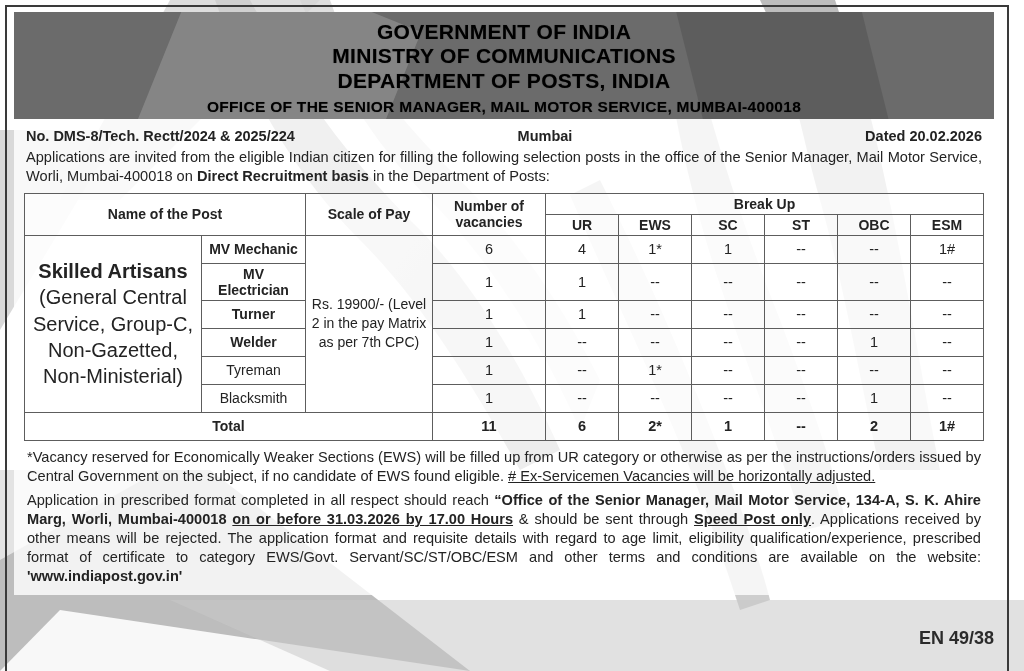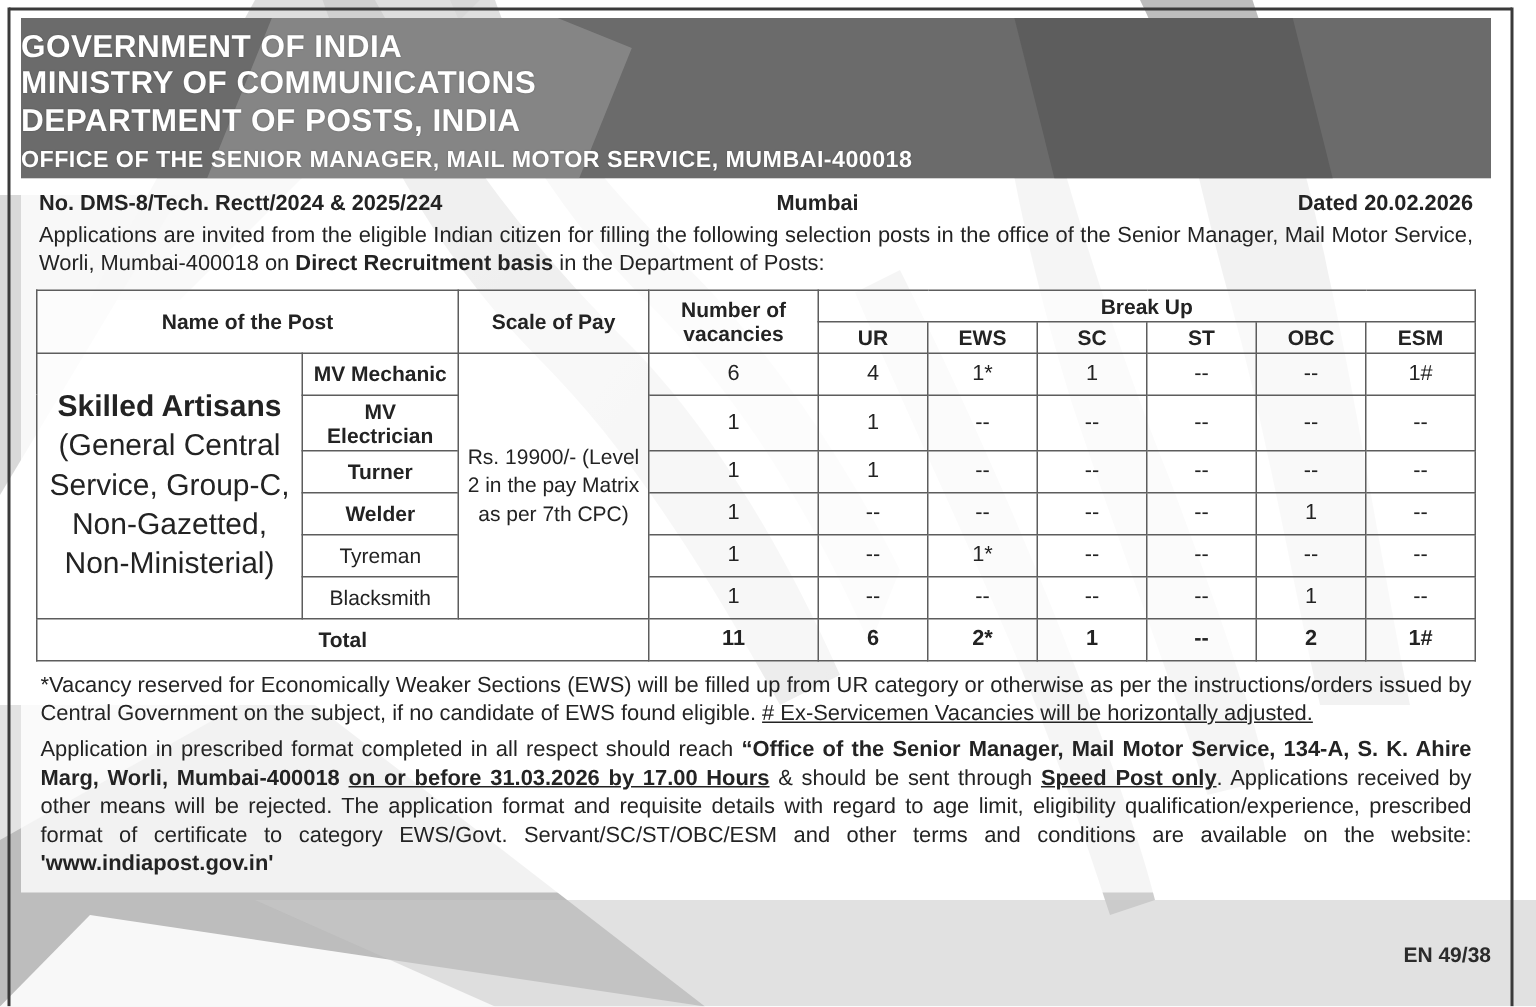--- a/index.html
+++ b/index.html
@@ -50,21 +50,22 @@
     left: 14px;
     top: 12px;
     width: 980px;
     z-index: 2;
   }
 
   
   .hdr-band {
     position: relative;
     background: #6b6b6b;
-    color: #ffffff;
+    color: #000000;
+    text-align: center;
     padding: 8px 0 9px 0;
     height: 107px;
     box-sizing: border-box;
     overflow: hidden;
   }
   .hdr-band::before{
     
     content:"";
     position:absolute; left:150px; top:-30px; width:230px; height:190px;
     background:#9a9a9a;
@@ -178,21 +179,21 @@
     text-align: right;
     font-weight: bold;
     font-size: 15px;
     padding: 9px 4px 4px 0;
   }
 
   .enline {
     position: absolute;
     right: 30px;
     top: 628px;
-    font-size: 14px;
+    font-size: 18px;
     font-weight: bold;
     color: #2b2b2b;
     z-index: 4;
   }
 </style>
 </head>
 <body>
 
 <div id="page">
 

